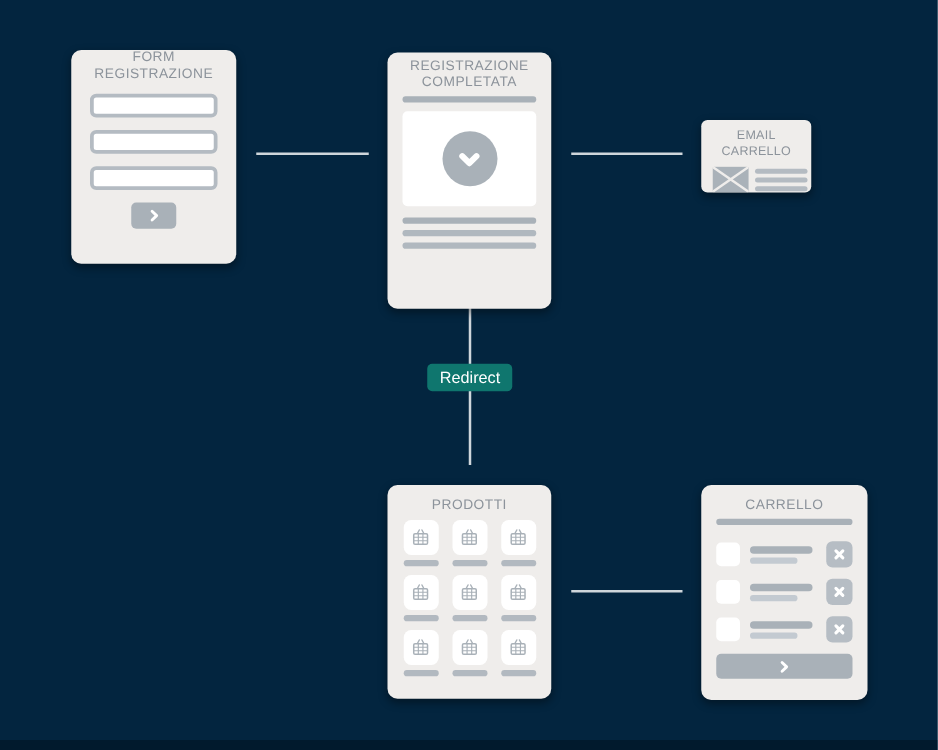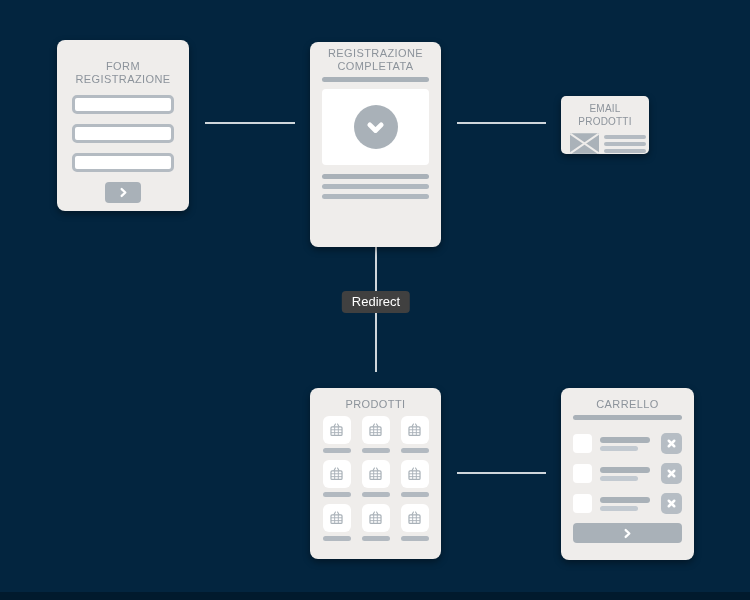--- a/index.html
+++ b/index.html
@@ -17,39 +17,39 @@
 
   
   .connector{ position:absolute; background:#cfd6db; }
   .connector.h{ height:2px; }
   .connector.v{ width:2px; }
 
   
   .edge-label{
     position:absolute; left:376px; top:302px;
     transform:translate(-50%,-50%);
-    background:#404040; color:#fff;
+    background:#0f766e; color:#fff;
     font-size:13px; line-height:16px;
     padding:3px 10px; border-radius:4px;
     z-index:3; white-space:nowrap;
   }
 
   
   .card{
     position:absolute; background:#efedeb; border-radius:8px;
     box-shadow:0 3px 7px rgba(0,0,0,.38);
     z-index:2;
   }
   .card-title{
     color:#8c939b; font-size:11px; line-height:13px;
     letter-spacing:.4px; text-align:center;
   }
 
   
-  .node-form{ left:57px; top:40px; width:132px; height:171px; padding-top:20px; }
+  .node-form{ left:57px; top:40px; width:132px; height:171px; padding-top:0; }
   .node-form .card-title{ padding:0 8px; }
   .form-inputs{ margin-top:9px; }
   .form-input{
     width:102px; height:19px; margin:0 auto 10px auto;
     background:#fff; border:3px solid #b4bbc2; border-radius:5px;
   }
   .submit-btn{
     width:36px; height:21px; margin:9px auto 0 auto;
     background:#a9b1b8; border-radius:4px;
     display:flex; align-items:center; justify-content:center;
@@ -148,21 +148,21 @@
           </svg>
         </span>
       </div>
     </div>
     <div class="text-bar first"></div>
     <div class="text-bar"></div>
     <div class="text-bar"></div>
   </div>
 
   <div class="card node-email">
-    <div class="card-title">EMAIL PRODOTTI</div>
+    <div class="card-title">EMAIL CARRELLO</div>
     <div class="email-row">
       <span>
         <svg viewBox="0 0 30 21" width="29" height="21">
           <rect x="0" y="0" width="30" height="21" rx="1.5" fill="#aab2b9"></rect>
           <path d="M0.5 0.5 L29.5 20.5 M29.5 0.5 L0.5 20.5" stroke="#efedeb" stroke-width="2" fill="none"></path>
         </svg>
       </span>
       <div class="email-lines">
         <div class="email-line"></div>
         <div class="email-line"></div>

